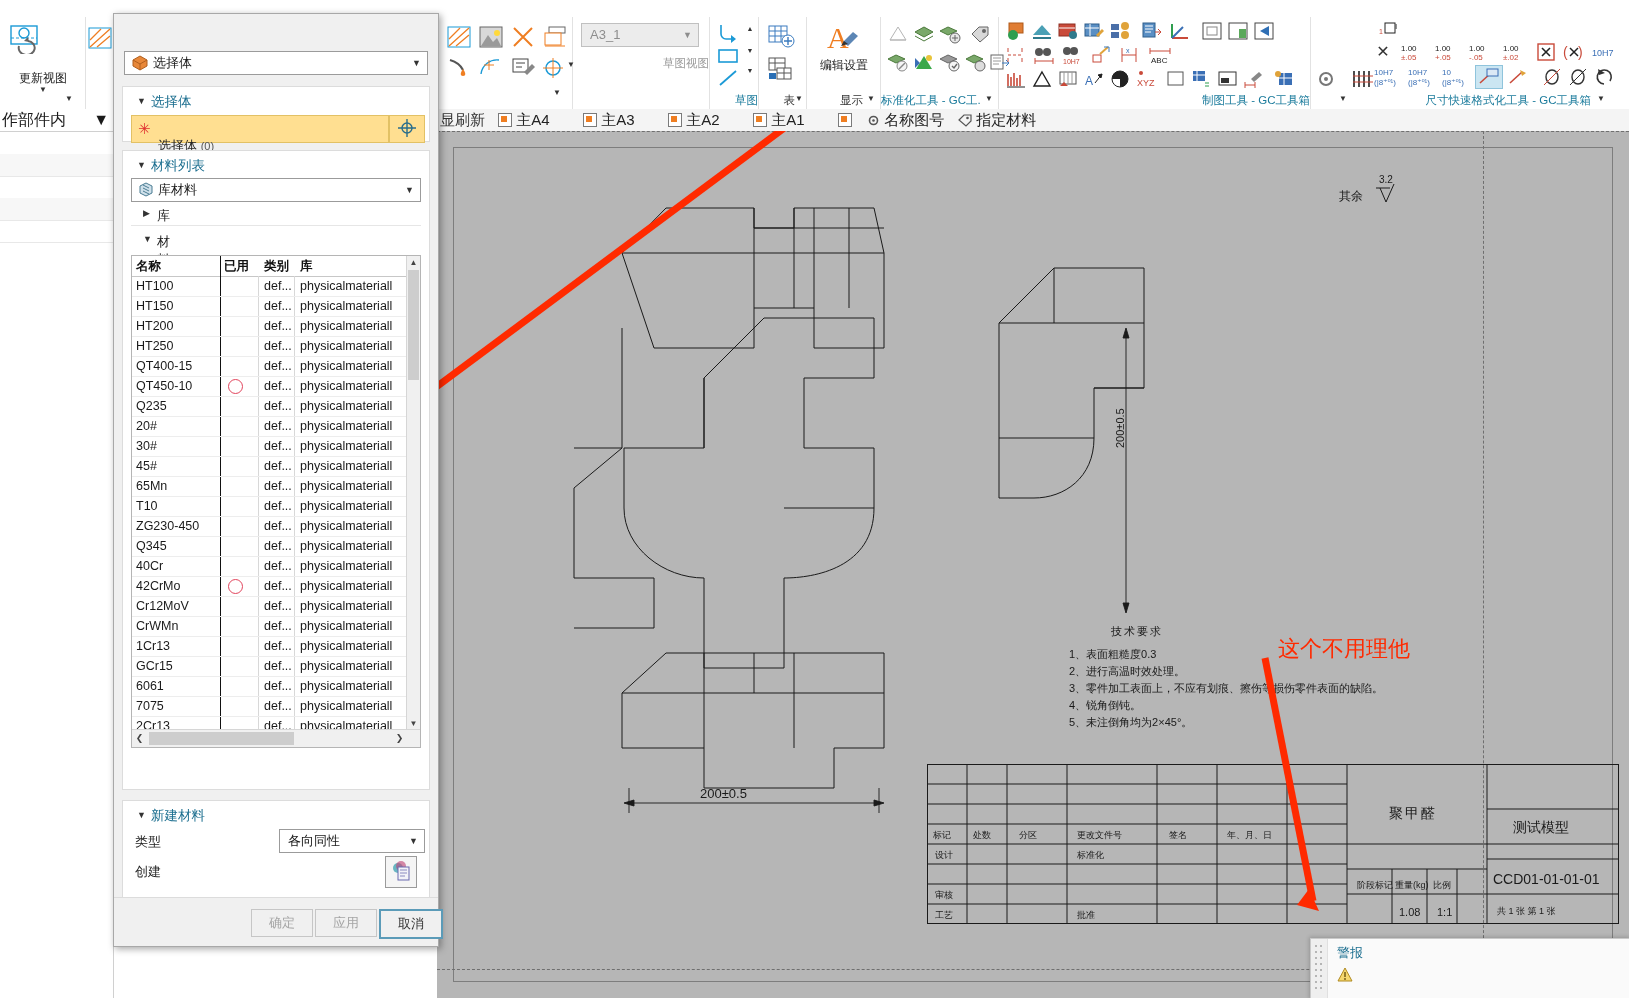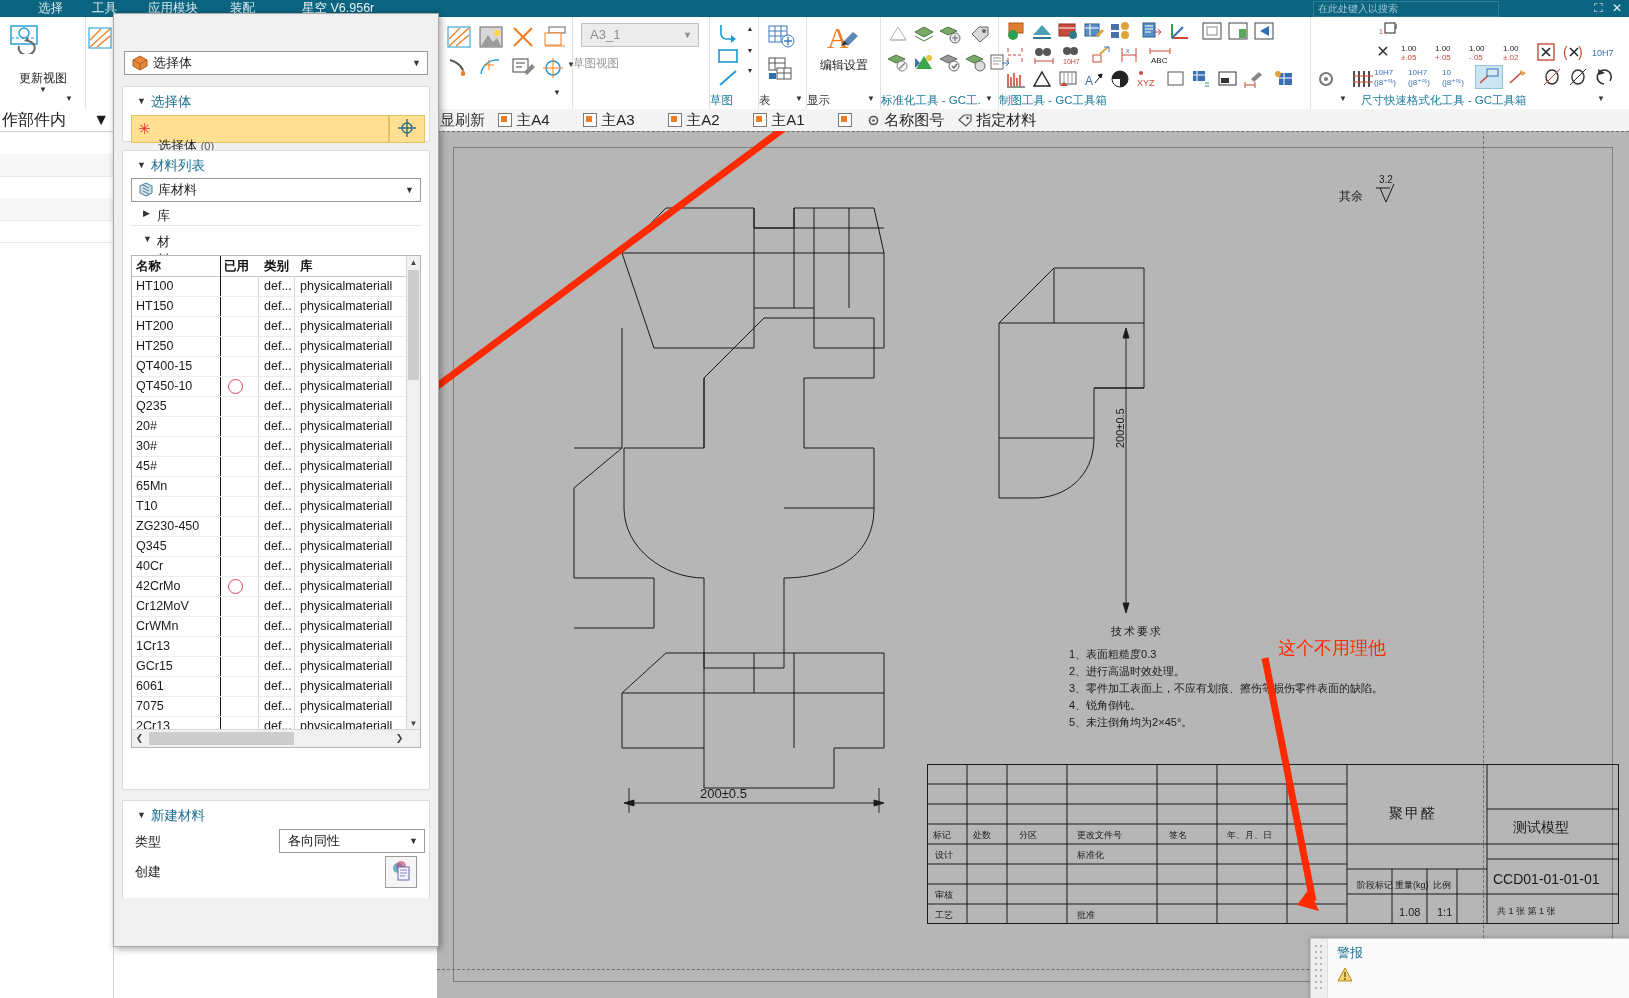--- a/index.html
+++ b/index.html
@@ -11,21 +11,21 @@
   
   #app{position:absolute;inset:0;background:#ffffff;}
   .menubar{position:absolute;left:0;top:0;width:1629px;height:17px;background:#0b6480;color:#dbe9ee;}
   .menubar .mi{position:absolute;top:0;line-height:17px;font-size:12.5px;white-space:nowrap;}
   .menubar .version{color:#eaf3f6;}
   .winbtns{position:absolute;right:4px;top:0;line-height:17px;color:#eaf3f6;font-size:12px;letter-spacing:3px;}
   .qsearch{position:absolute;right:130px;top:1px;width:180px;height:14px;background:#0b6480;border:1px solid #2b7d95;color:#9ec3d0;font-size:10px;line-height:14px;padding-left:4px;overflow:hidden;white-space:nowrap;}
 
   .ribbon{position:absolute;left:0;top:17px;width:1629px;height:92px;background:#ffffff;border-bottom:1px solid #d4d4d4;}
   .rgroup{position:absolute;top:0;height:92px;border-right:1px solid #e2e2e2;box-sizing:border-box;}
-  .rgroup .gtitle{position:absolute;bottom:1px;left:0;width:100%;text-align:left;color:#1b7b9c;font-size:11.5px;white-space:nowrap;overflow:hidden;}
+  .rgroup .gtitle{position:absolute;bottom:1px;left:0;width:100%;text-align:right;color:#1b7b9c;font-size:11.5px;white-space:nowrap;overflow:hidden;}
   .rgroup .gtitle.dark{color:#333;}
   .ico{position:absolute;display:flex;align-items:center;justify-content:center;font-size:13px;line-height:1;color:#333;}
   .ico svg{display:block;}
 
   .ctxbar{position:absolute;left:0;top:109px;width:1629px;height:22px;background:#f4f4f4;border-bottom:1px solid #d8d8d8;}
   .ctxbar .ci{position:absolute;top:2px;height:18px;line-height:18px;font-size:15px;white-space:nowrap;color:#222;}
   .sqbox{display:inline-block;width:12px;height:12px;border:1px solid #7a7a7a;background:#fff;vertical-align:-2px;position:relative;}
   .sqbox::after{content:"";position:absolute;left:2px;top:2px;width:6px;height:6px;background:#ef7e22;}
 
   
@@ -37,21 +37,21 @@
   .lp-rows .r{position:absolute;left:0;width:113px;height:22px;border-bottom:1px solid #e8e8e8;}
   .lp-rows .r.alt{background:#f7f7f7;}
 
   
   .canvas{position:absolute;left:437px;top:131px;right:0;bottom:0;background:#b6b6b6;overflow:hidden;}
   .sheet{position:absolute;left:16px;top:16px;right:16px;bottom:16px;border:1px solid #7d7d7d;background:#b6b6b6;}
   .dashline{position:absolute;border-top:1px dashed #6f6f6f;}
   .dashline.v{border-top:none;border-left:1px dashed #6f6f6f;}
 
   .annot{position:absolute;color:#ff2a00;font-size:25px;line-height:36px;white-space:pre;font-family:"DejaVu Sans","Liberation Sans",sans-serif;font-weight:500;}
-  .annot2{position:absolute;color:#ff2a00;font-size:18px;line-height:32px;white-space:nowrap;font-family:Liberation Mono, monospace;}
+  .annot2{position:absolute;color:#ff2a00;font-size:22px;line-height:32px;white-space:nowrap;font-family:Liberation Sans, sans-serif;}
 
   
   .dlg{position:absolute;left:113px;top:13px;width:324px;height:932px;background:#f0f0f0;border:1px solid #a8a8a8;box-shadow:2px 2px 7px rgba(0,0,0,.35);}
   .dlg-tb{position:absolute;left:0;top:0;width:100%;height:28px;background:#136e8c;color:#fff;}
   .dlg-tb .t{position:absolute;left:40px;top:5px;font-size:14px;}
   .dlg-tb .gear{position:absolute;left:16px;top:6px;}
   .dlg-tb .btns{position:absolute;right:6px;top:3px;font-size:16px;letter-spacing:8px;color:#fff;}
   .dlg-body{position:absolute;left:0;top:28px;width:100%;bottom:48px;overflow:hidden;}
 
   .card{position:absolute;left:8px;width:308px;background:#fff;border:1px solid #dcdcdc;box-sizing:border-box;}
@@ -102,29 +102,20 @@
   .toast .grip i{position:absolute;width:2px;height:2px;background:#b5b5b5;}
   .toast .ttl{position:absolute;left:26px;top:5px;font-size:13px;color:#1b6e8f;}
   .toast .warnico{position:absolute;left:26px;top:28px;}
   .toast .msg{position:absolute;left:50px;top:27px;font-size:12px;color:#333;white-space:nowrap;overflow:hidden;width:268px;}
 </style>
 </head>
 <body>
 
 <div id="app">
 
-  <div class="menubar">
-    <span class="mi" style="left:38px">选择</span>
-    <span class="mi" style="left:92px">工具</span>
-    <span class="mi" style="left:148px">应用模块</span>
-    <span class="mi" style="left:230px">装配</span>
-    <span class="mi version" style="left:302px">星空 V6.956r</span>
-    <div class="qsearch">在此处键入以搜索</div>
-    <span class="winbtns">⛶ ✕</span>
-  </div>
 
   <div class="ribbon">
 
     <div class="rgroup" style="left:0;width:86px">
       <span class="ico" style="left:8px;top:6px;width:34px;height:32px">
         <svg width="32" height="30" viewBox="0 0 32 30">
           <rect x="2" y="2" width="26" height="18" fill="#fff" stroke="#1b9ad6" stroke-width="1.4"></rect>
           <circle cx="15" cy="9" r="5" fill="none" stroke="#1b9ad6" stroke-width="1.4"></circle>
           <line x1="2" y1="14" x2="28" y2="14" stroke="#1b9ad6" stroke-dasharray="3 2"></line>
           <path d="M10 22 a8 7 0 1 0 9 -5" fill="none" stroke="#666" stroke-width="2"></path>
@@ -1033,20 +1024,25 @@
               <circle cx="8" cy="8" r="5" fill="#3aa0b0" opacity=".75"></circle>
               <circle cx="11" cy="6" r="5" fill="#c04a7a" opacity=".65"></circle>
               <rect x="8" y="7" width="11" height="13" fill="#f2f2f8" stroke="#6b6bb0"></rect>
               <path d="M10 10 h7 M10 13 h7 M10 16 h5" stroke="#8a8ac0"></path>
             </svg>
           </span>
         </div>
       </div>
     </div>
 
+    <div class="dlg-ftr">
+      <div class="dbtn" style="left:137px;width:60px">确定</div>
+      <div class="dbtn" style="left:201px;width:60px">应用</div>
+      <div class="dbtn primary" style="left:265px;width:60px">取消</div>
+    </div>
   </div>
 
   <div class="toast">
     <div class="grip">
       <i style="left:4px;top:6px"></i>
         <i style="left:9px;top:6px"></i>
       <i style="left:4px;top:12px"></i>
         <i style="left:9px;top:12px"></i>
       <i style="left:4px;top:18px"></i>
         <i style="left:9px;top:18px"></i>

